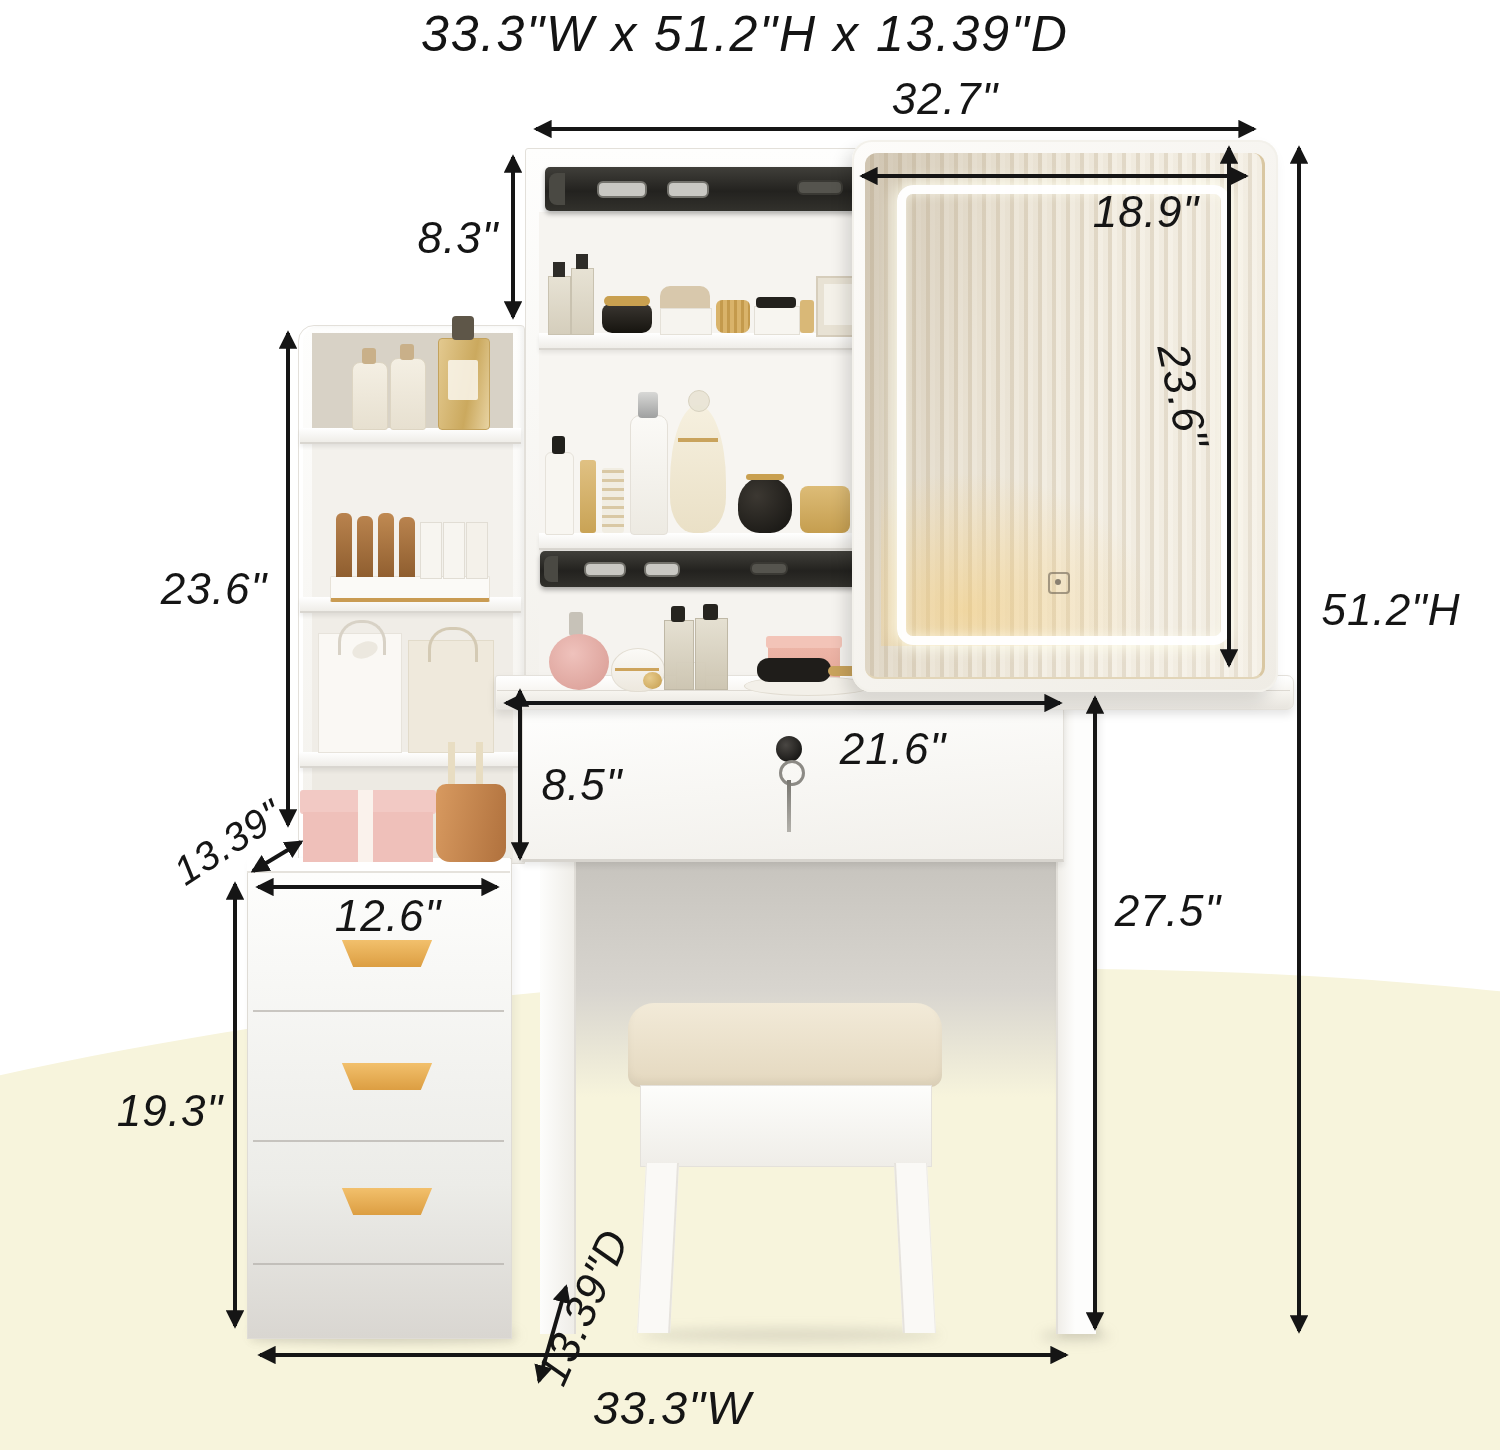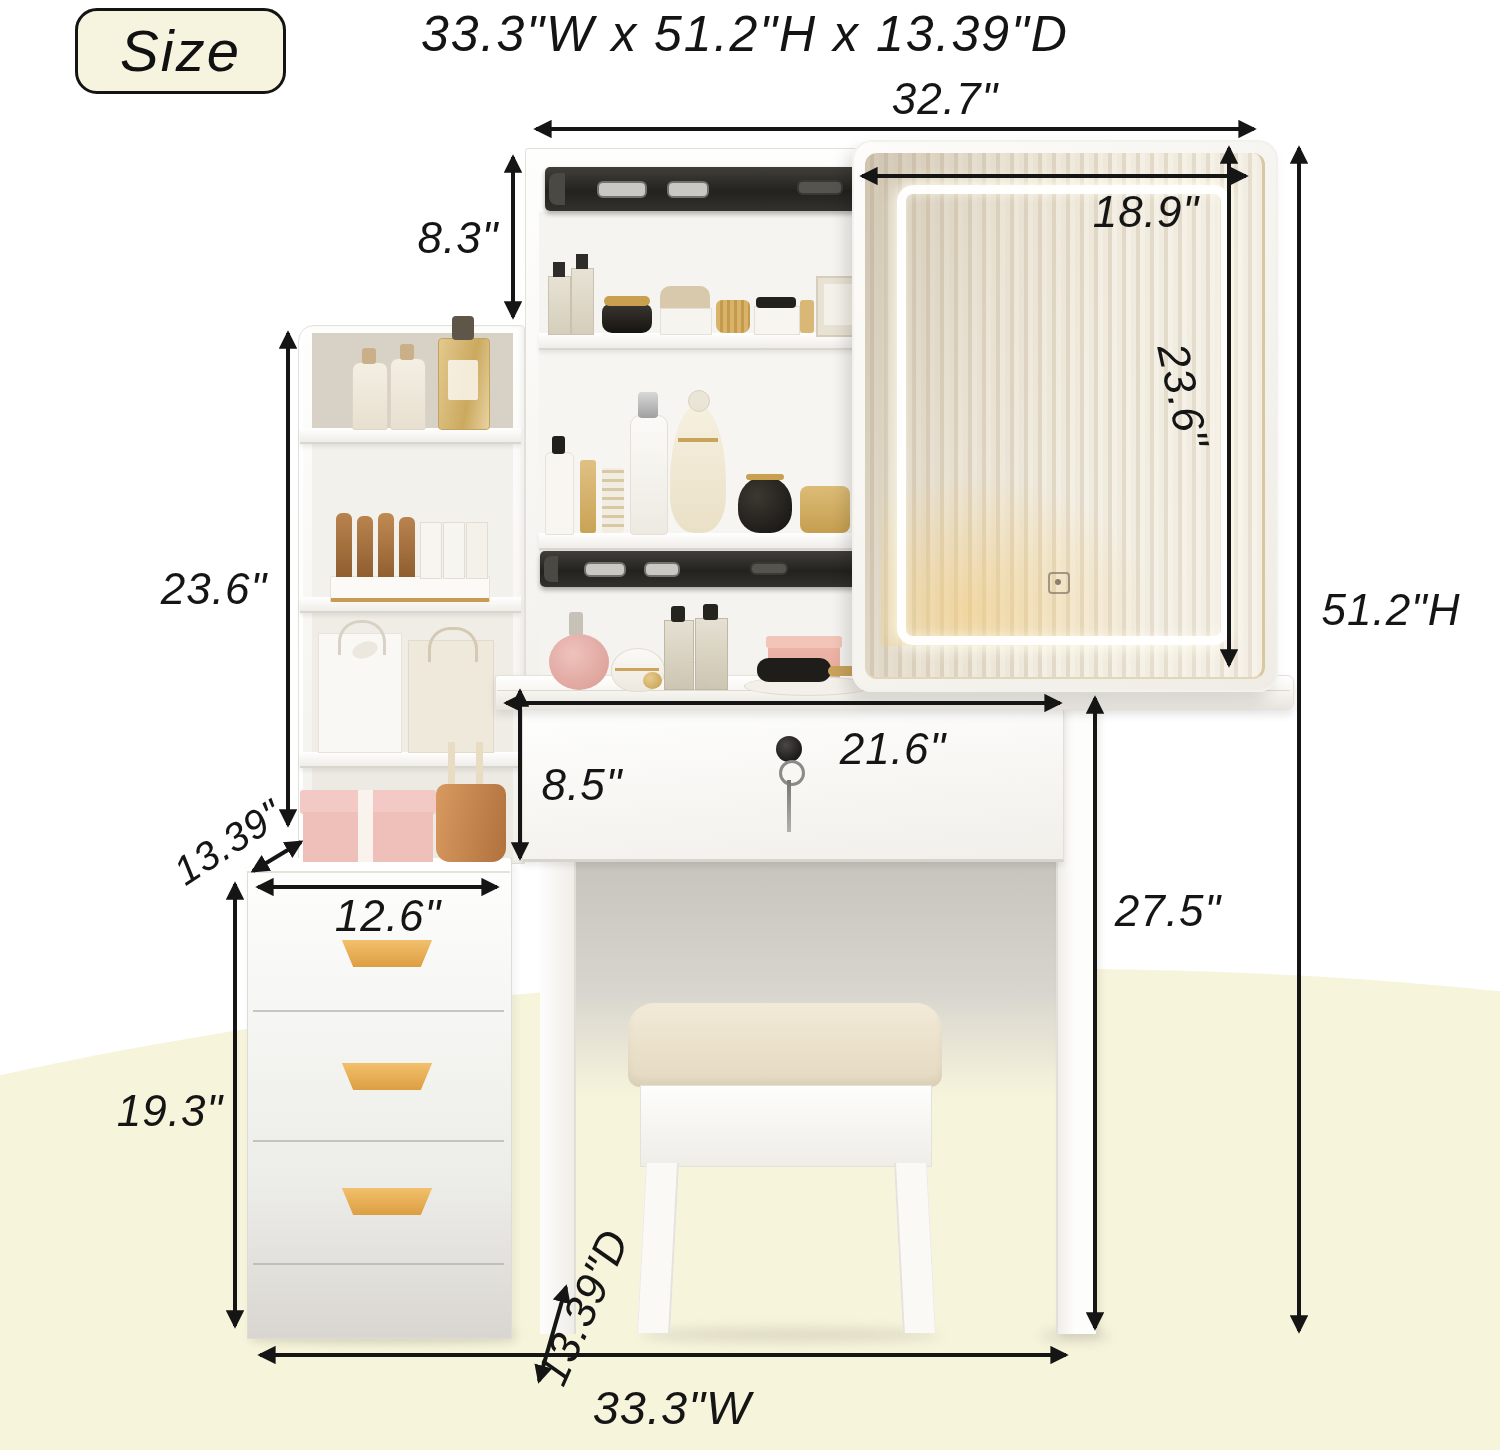--- a/index.html
+++ b/index.html
@@ -236,20 +236,16 @@
   <div class="lbl small" style="left:228px;top:842px;transform:translate(-50%,-50%) rotate(-33deg)">13.39"</div>
   <div class="lbl" style="left:388px;top:916px">12.6"</div>
   <div class="lbl" style="left:582px;top:785px">8.5"</div>
   <div class="lbl" style="left:893px;top:749px">21.6"</div>
   <div class="lbl" style="left:1168px;top:911px">27.5"</div>
   <div class="lbl" style="left:1391px;top:610px">51.2"H</div>
   <div class="lbl" style="left:170px;top:1111px">19.3"</div>
   <div class="lbl big" style="left:672px;top:1407px">33.3"W</div>
   <div class="lbl" style="left:583px;top:1307px;transform:translate(-50%,-50%) rotate(-66deg)">13.39"D</div>
 
-  <div class="abs" style="left:75px;top:8px;width:205px;height:80px;z-index:80;background:#F6F4DE;border:3px solid #141414;
-              border-radius:22px;display:flex;align-items:center;justify-content:center">
-    <span style="font-style:italic;font-size:58px;color:#111;letter-spacing:2px;line-height:1">Size</span>
-  </div>
   <div class="abs" style="left:745px;top:34px;transform:translate(-50%,-50%);z-index:80;white-space:nowrap;
               font-style:italic;font-size:50px;color:#141414;letter-spacing:2px">33.3"W x 51.2"H x 13.39"D</div>
 
 </div>
 
 </body></html>

